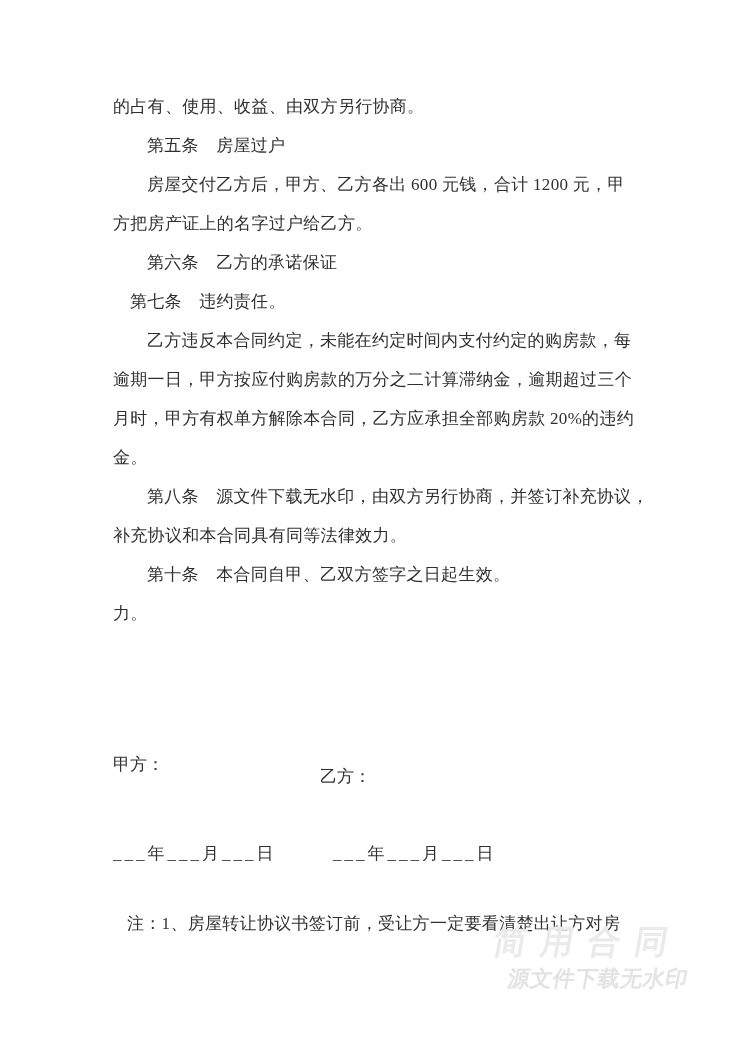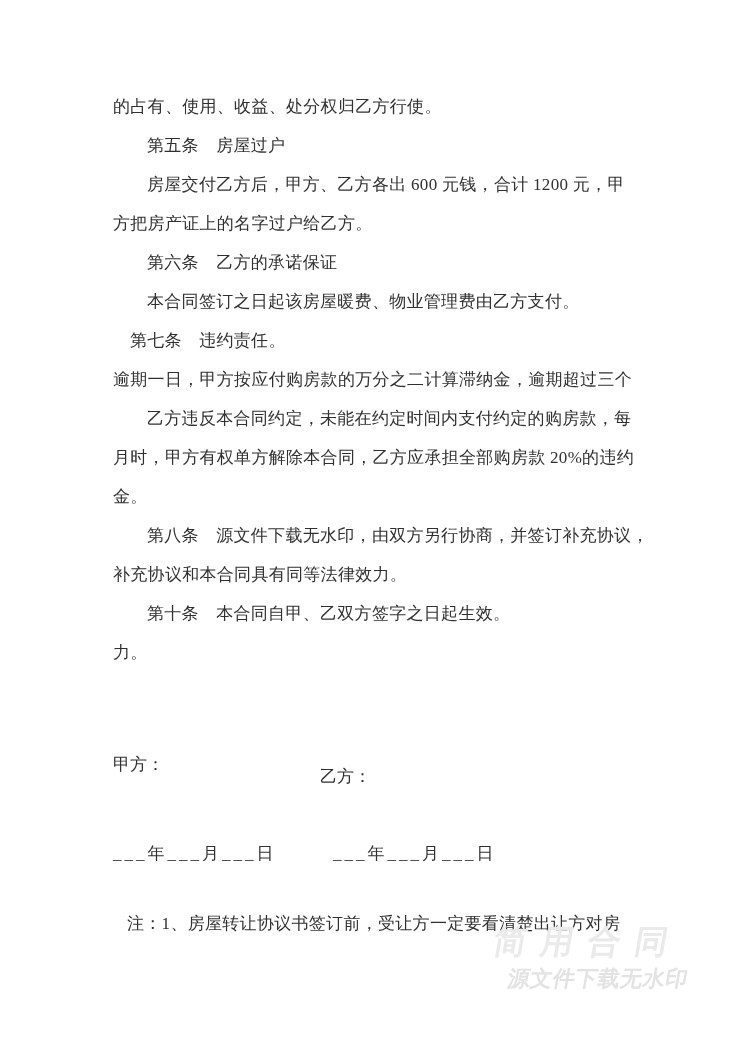--- a/index.html
+++ b/index.html
@@ -64,29 +64,28 @@
     left: 508px; top: 968px;
     font-size: 22px; line-height: 1;
     letter-spacing: 0.5px;
     color: #e3e3e3;
   }
 </style>
 </head>
 <body>
 
 <div class="doc">
-    <p class="line" style="padding-left: 0px;"><span>的占有、使用、收益、处分权归乙方行使。</span></p>
+    <p class="line" style="padding-left: 0px;"><span>的占有、使用、收益、由双方另行协商。</span></p>
     <p class="line" style="padding-left: 34px;"><span>第五条　房屋过户</span></p>
     <p class="line" style="padding-left: 34px;"><span>房屋交付乙方后，甲方、乙方各出 600 元钱，合计 1200 元，甲</span></p>
     <p class="line" style="padding-left: 0px;"><span>方把房产证上的名字过户给乙方。</span></p>
     <p class="line" style="padding-left: 34px;"><span>第六条　乙方的承诺保证</span></p>
-    <p class="line" style="padding-left: 34px;"><span>本合同签订之日起该房屋暖费、物业管理费由乙方支付。</span></p>
     <p class="line" style="padding-left: 17px;"><span>第七条　违约责任。</span></p>
+    <p class="line" style="padding-left: 34px;"><span>乙方违反本合同约定，未能在约定时间内支付约定的购房款，每</span></p>
     <p class="line" style="padding-left: 0px;"><span>逾期一日，甲方按应付购房款的万分之二计算滞纳金，逾期超过三个</span></p>
-    <p class="line" style="padding-left: 34px;"><span>乙方违反本合同约定，未能在约定时间内支付约定的购房款，每</span></p>
     <p class="line" style="padding-left: 0px;"><span>月时，甲方有权单方解除本合同，乙方应承担全部购房款 20%的违约</span></p>
     <p class="line" style="padding-left: 0px;"><span>金。</span></p>
     <p class="line" style="padding-left: 34px;"><span>第八条　源文件下载无水印，由双方另行协商，并签订补充协议，</span></p>
     <p class="line" style="padding-left: 0px;"><span>补充协议和本合同具有同等法律效力。</span></p>
     <p class="line" style="padding-left: 34px;"><span>第十条　本合同自甲、乙双方签字之日起生效。</span></p>
     <p class="line" style="padding-left: 0px;"><span>力。</span></p>
   </div>
 
 <div class="sig-row">
   <span>甲方：</span>

